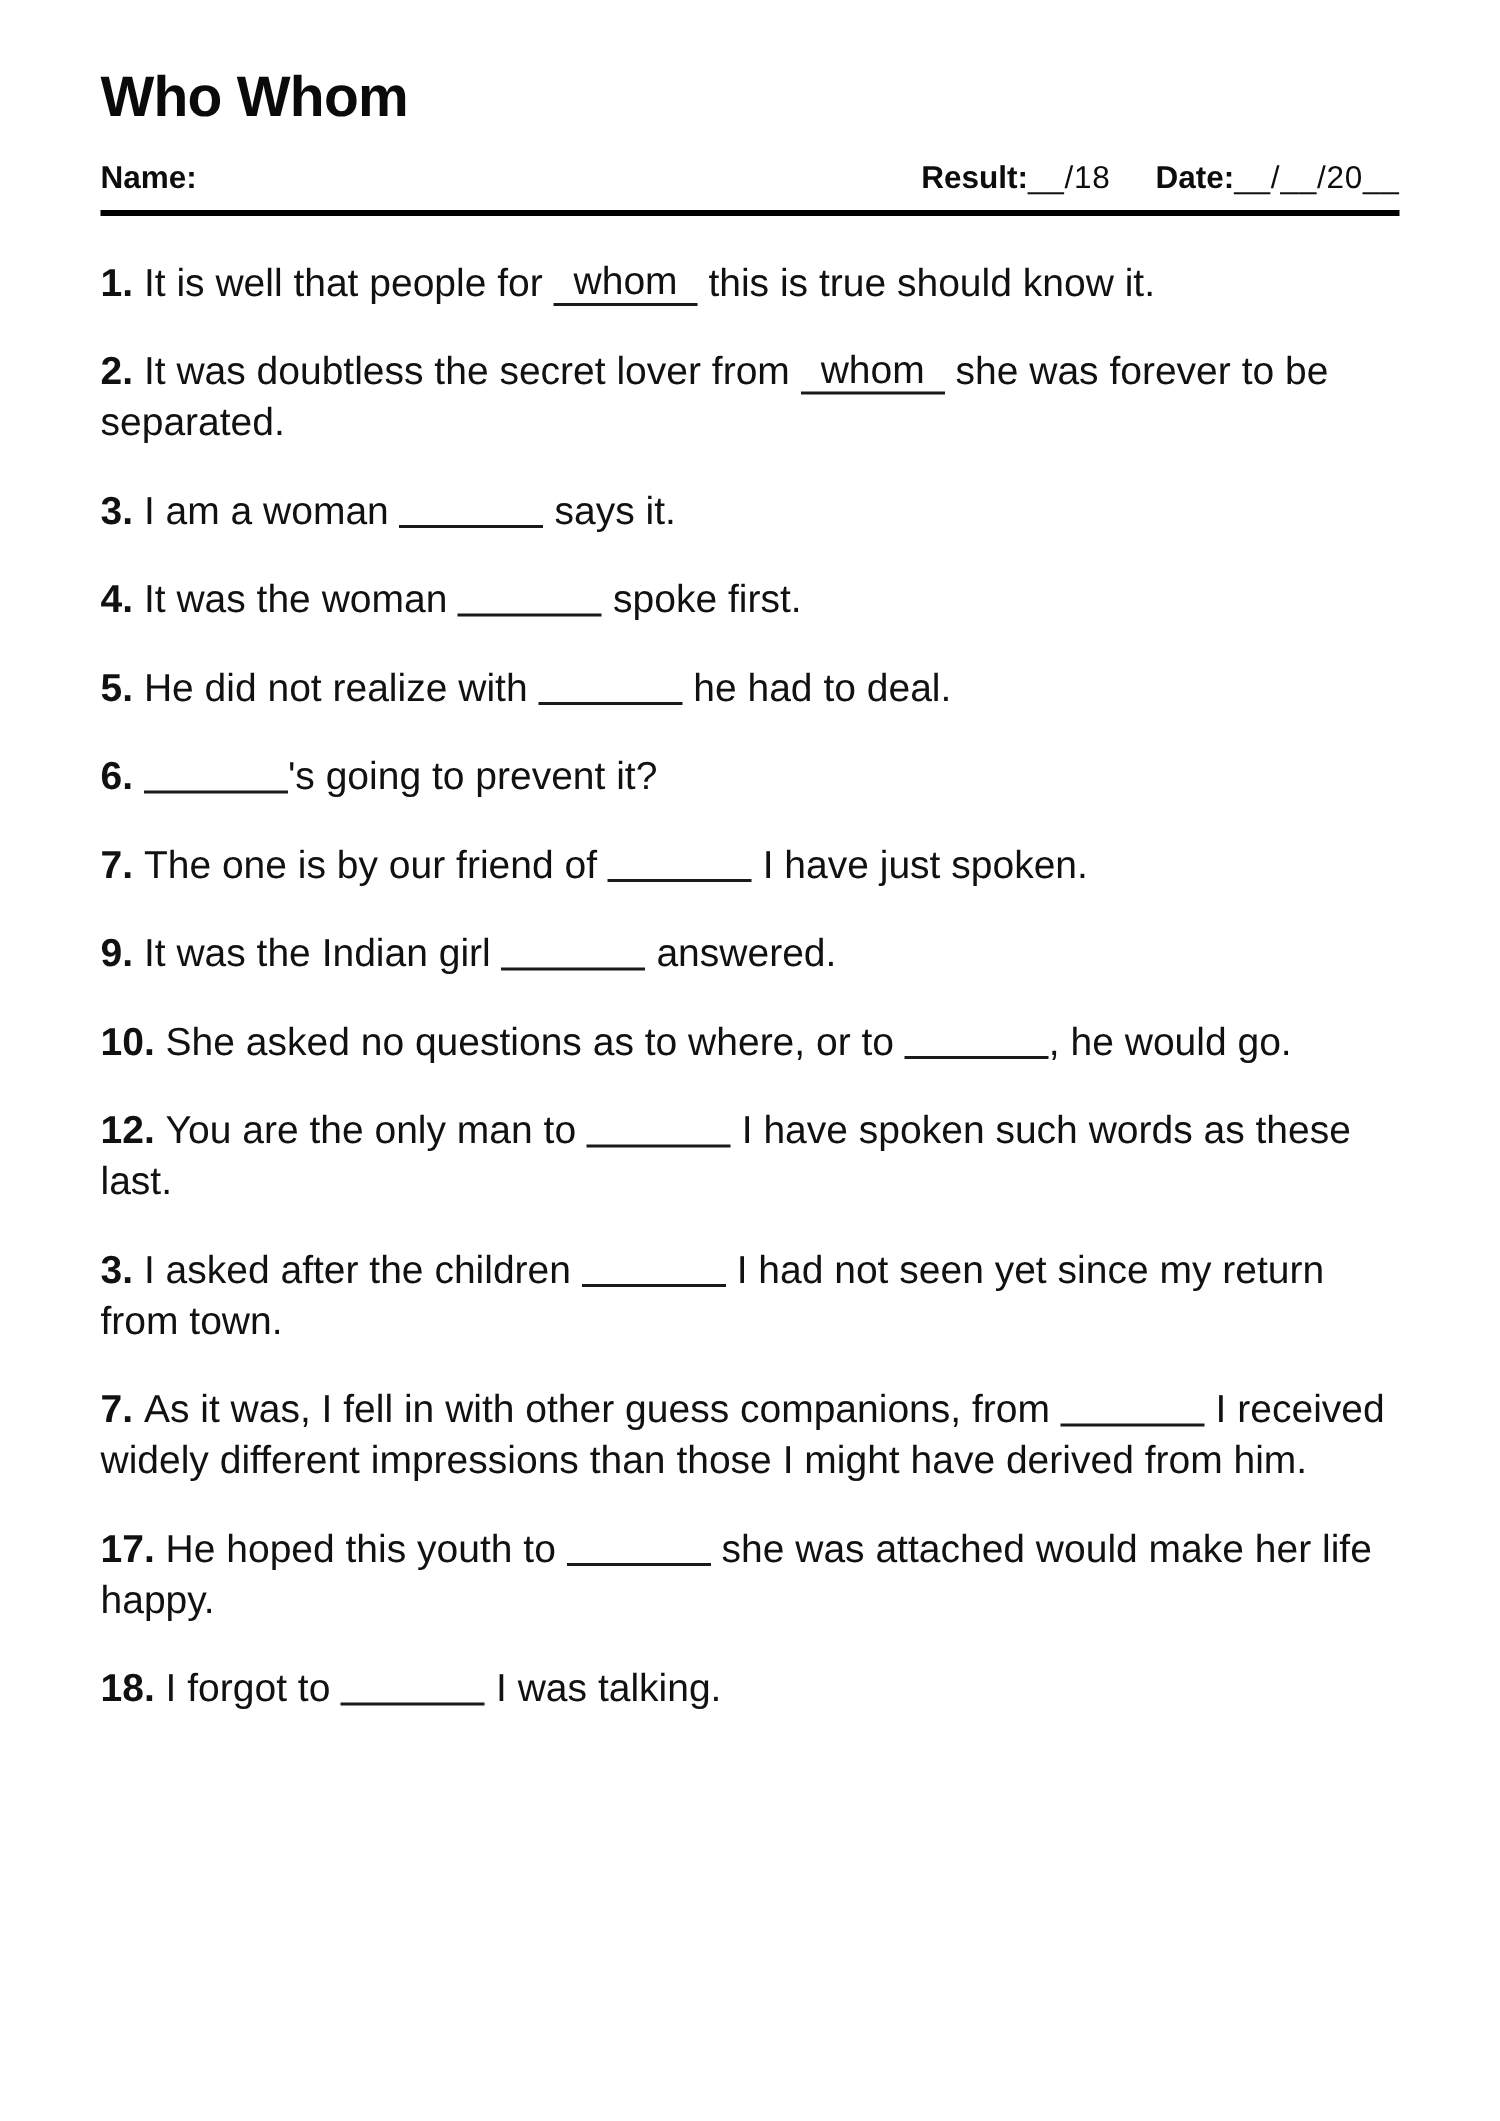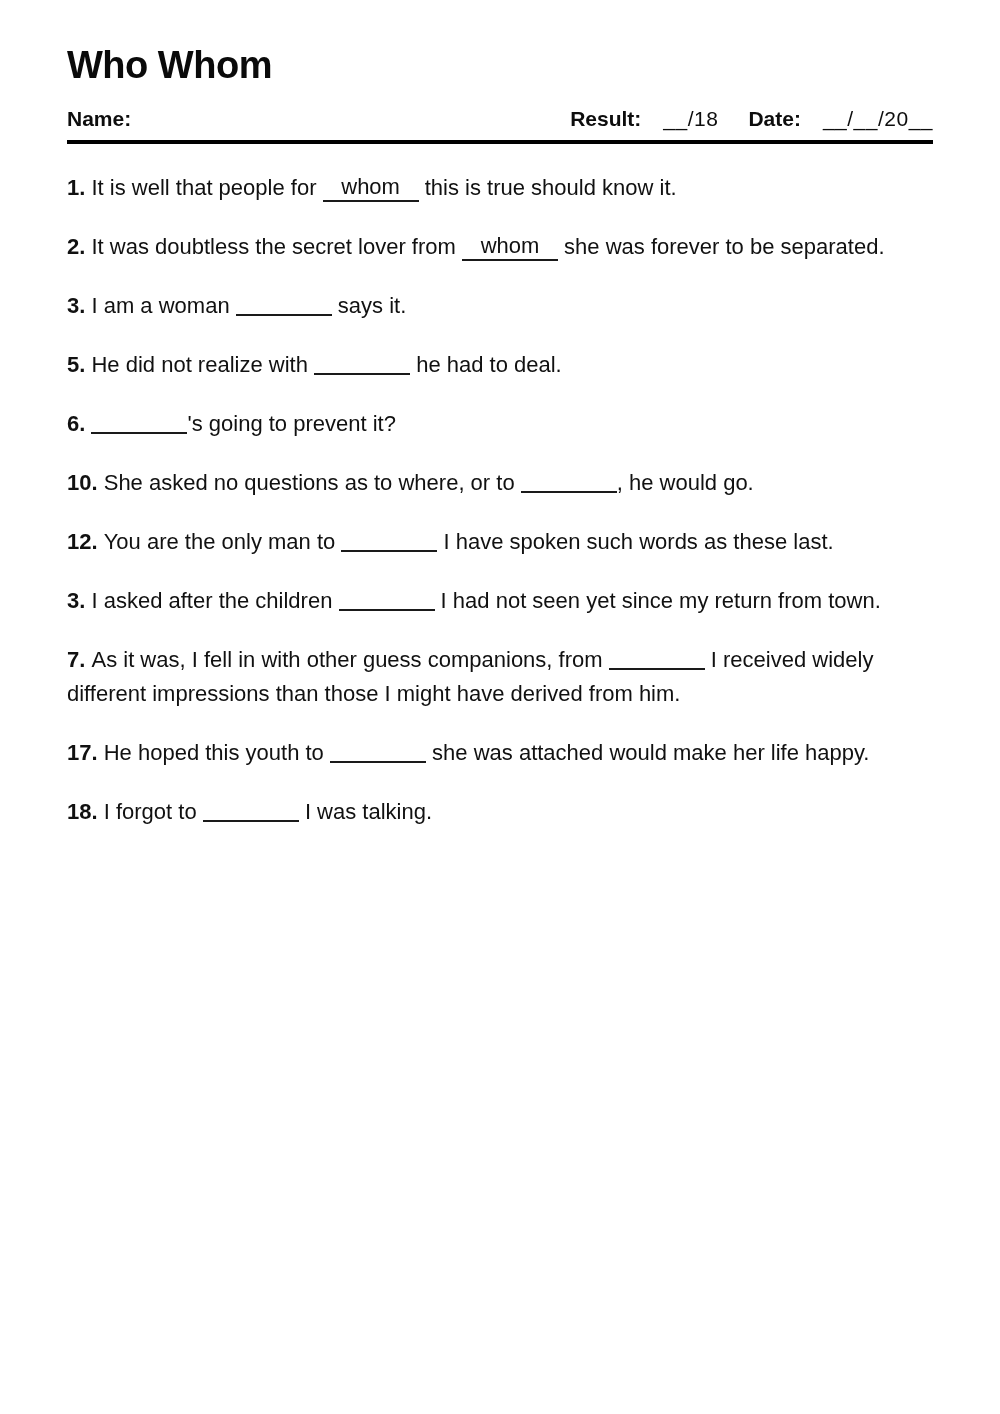--- a/index.html
+++ b/index.html
@@ -33,33 +33,33 @@
     line-height: 24px;
     margin-top: 20px;
   }
   .meta-left { font-weight: 700; }
   .meta-right {
     display: flex;
     align-items: baseline;
     gap: 30px;
     white-space: nowrap;
   }
-  .meta-field { display: inline-flex; align-items: flex-end; gap: 22px; }
+  .meta-field { display: inline-flex; align-items: flex-end; gap: 0; }
   .meta-label { font-weight: 700; }
   .meta-value { font-weight: 400; letter-spacing: 0.5px; }
   .header-rule {
     height: 0;
     border-bottom: 4px solid #000000;
     margin-top: 9px;
   }
   .questions {
     margin-top: 27px;
   }
   p.question {
-    font-size: 22px;
+    font-size: 26px;
     line-height: 34px;
     margin: 0 0 25px 0;
     color: #111111;
   }
   .qnum { font-weight: 700; }
   .blank {
     display: inline-block;
     width: 96px;
     height: 14px;
     border-bottom: 2px solid #1a1a1a;
@@ -96,22 +96,25 @@
       </span>
     </span>
   </div>
 
   <div class="header-rule"></div>
 
   <div class="questions">
       <p class="question"><span class="qnum">1. </span><span>It is well that people for </span><span class="blank filled">whom</span><span> this is true should know it.</span></p>
       <p class="question"><span class="qnum">2. </span><span>It was doubtless the secret lover from </span><span class="blank filled">whom</span><span> she was forever to be separated.</span></p>
       <p class="question"><span class="qnum">3. </span><span>I am a woman </span><span class="blank"></span><span> says it.</span></p>
+      <p class="question"><span class="qnum">4. </span><span>It was the woman </span><span class="blank"></span><span> spoke first.</span></p>
       <p class="question"><span class="qnum">5. </span><span>He did not realize with </span><span class="blank"></span><span> he had to deal.</span></p>
       <p class="question"><span class="qnum">6. </span><span class="blank"></span><span>'s going to prevent it?</span></p>
+      <p class="question"><span class="qnum">7. </span><span>The one is by our friend of </span><span class="blank"></span><span> I have just spoken.</span></p>
+      <p class="question"><span class="qnum">9. </span><span>It was the Indian girl </span><span class="blank"></span><span> answered.</span></p>
       <p class="question"><span class="qnum">10. </span><span>She asked no questions as to where, or to </span><span class="blank"></span><span>, he would go.</span></p>
       <p class="question"><span class="qnum">12. </span><span>You are the only man to </span><span class="blank"></span><span> I have spoken such words as these last.</span></p>
       <p class="question"><span class="qnum">3. </span><span>I asked after the children </span><span class="blank"></span><span> I had not seen yet since my return from town.</span></p>
       <p class="question"><span class="qnum">7. </span><span>As it was, I fell in with other guess companions, from </span><span class="blank"></span><span> I received widely different impressions than those I might have derived from him.</span></p>
       <p class="question"><span class="qnum">17. </span><span>He hoped this youth to </span><span class="blank"></span><span> she was attached would make her life happy.</span></p>
       <p class="question"><span class="qnum">18. </span><span>I forgot to </span><span class="blank"></span><span> I was talking.</span></p>
     </div>
 
 </div>
 

